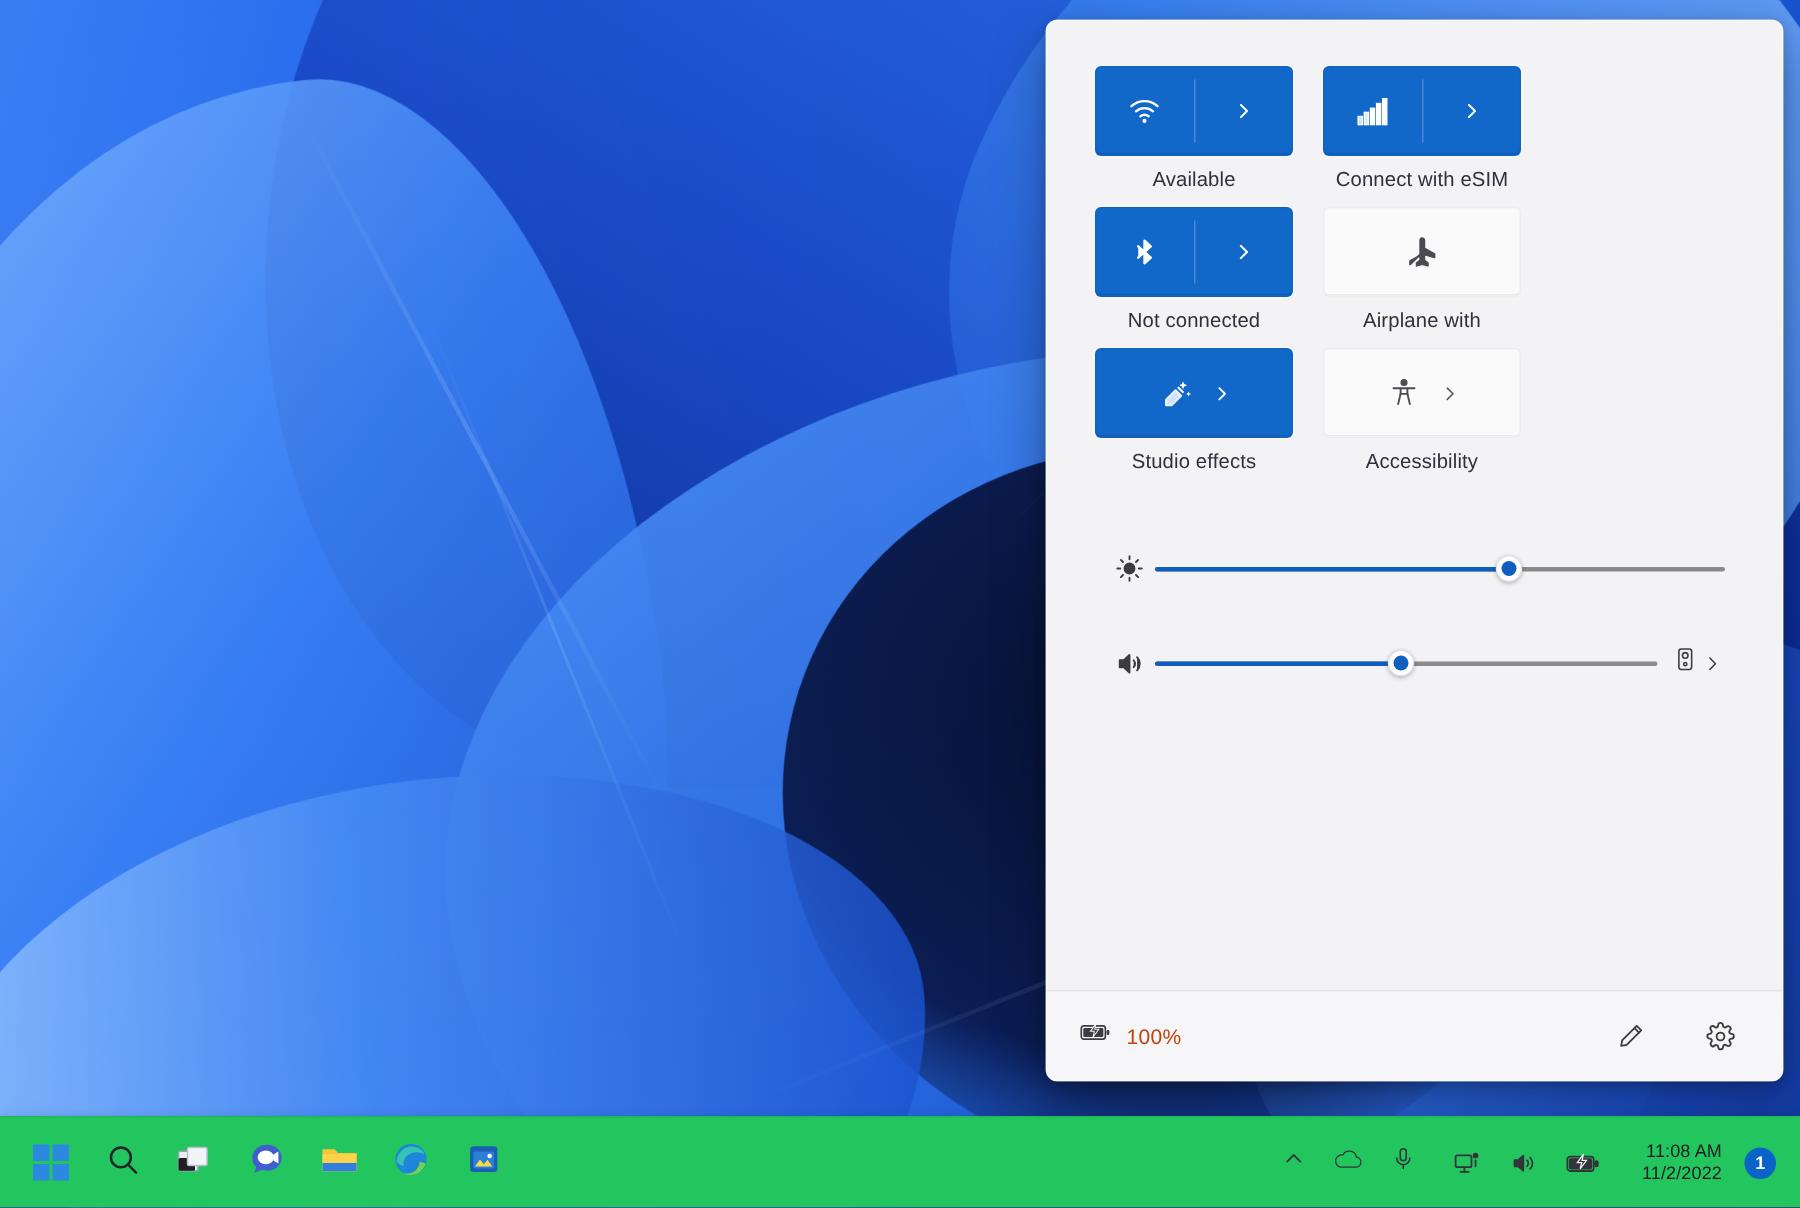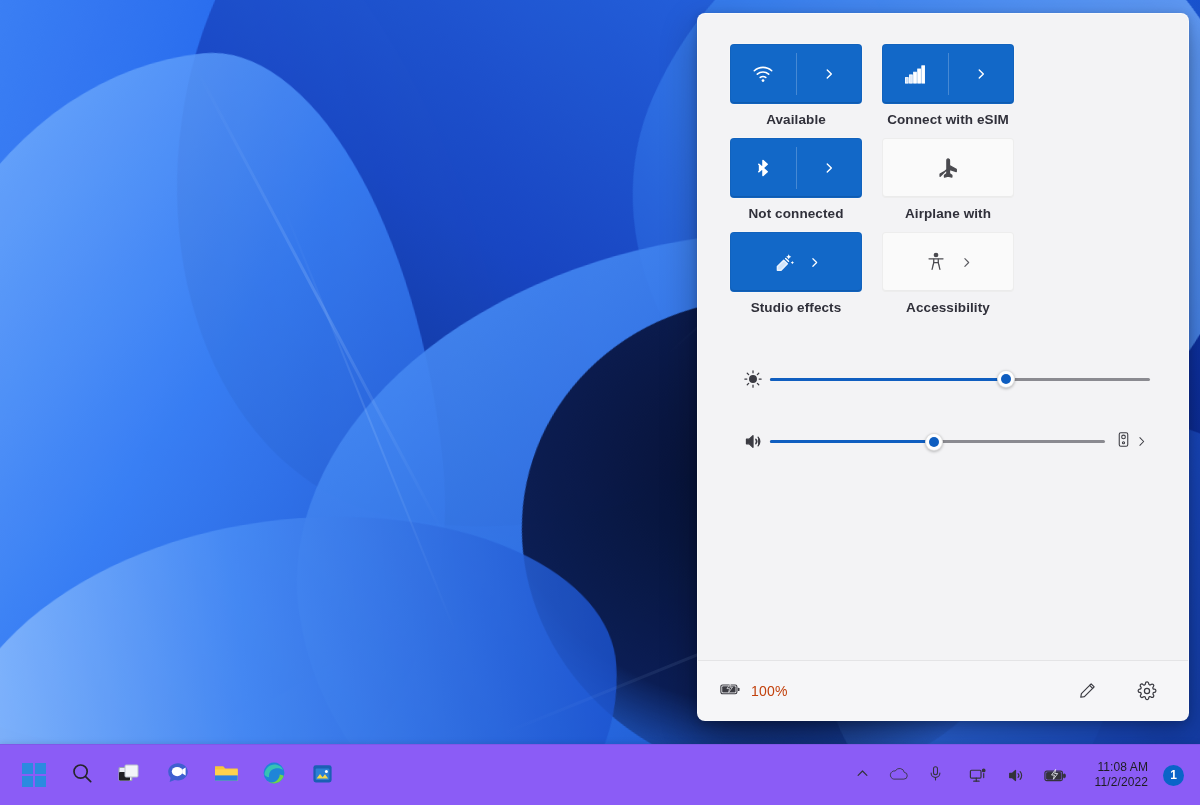--- a/index.html
+++ b/index.html
@@ -63,21 +63,21 @@
   
   #quick-settings{
     position:absolute; left:697px; top:13px; width:492px; height:708px;
     background:#f3f3f5;
     border-radius:8px;
     border:1px solid rgba(255,255,255,.55);
     box-shadow:0 14px 36px rgba(0,0,0,.30), 0 2px 8px rgba(0,0,0,.18);
     display:flex; flex-direction:column;
     overflow:hidden;
   }
-  #qs-body{ flex:1; padding:30px 32px 0 32px;font-weight:bold; }
+  #qs-body{ flex:1; padding:30px 32px 0 32px; }
 
   .tile-grid{ display:flex; flex-wrap:wrap; gap:0 20px; }
   .tile-cell{ width:132px; margin-bottom:10px; }
   .tile{
     width:132px; height:60px; border-radius:4px;
     display:flex; align-items:center; justify-content:center;
     position:relative; cursor:pointer;
     border:1px solid rgba(0,0,0,.05);
   }
   .tile.on{
@@ -153,21 +153,21 @@
   .footer-actions{ display:flex; align-items:center; gap:30px; }
   .footer-btn{
     width:30px; height:30px; display:flex; align-items:center; justify-content:center;
     cursor:pointer; border-radius:4px;
   }
   .footer-btn svg{ stroke:#3b3b42; fill:none; }
 
   
   #taskbar{
     position:absolute; left:0; bottom:0; width:1200px; height:61px;
-    background:#8b5cf6;
+    background:#22c55e;
     border-top:1px solid rgba(0,0,0,.06);
     display:flex; align-items:center;
     box-shadow:0 -1px 6px rgba(0,0,0,.10);
   }
   #taskbar-left{ display:flex; align-items:center; gap:0; padding-left:10px; }
   .tb-btn{
     width:48px; height:46px; display:flex; align-items:center; justify-content:center;
     cursor:pointer; border-radius:5px;
   }
   #taskbar-spacer{ flex:1; }

